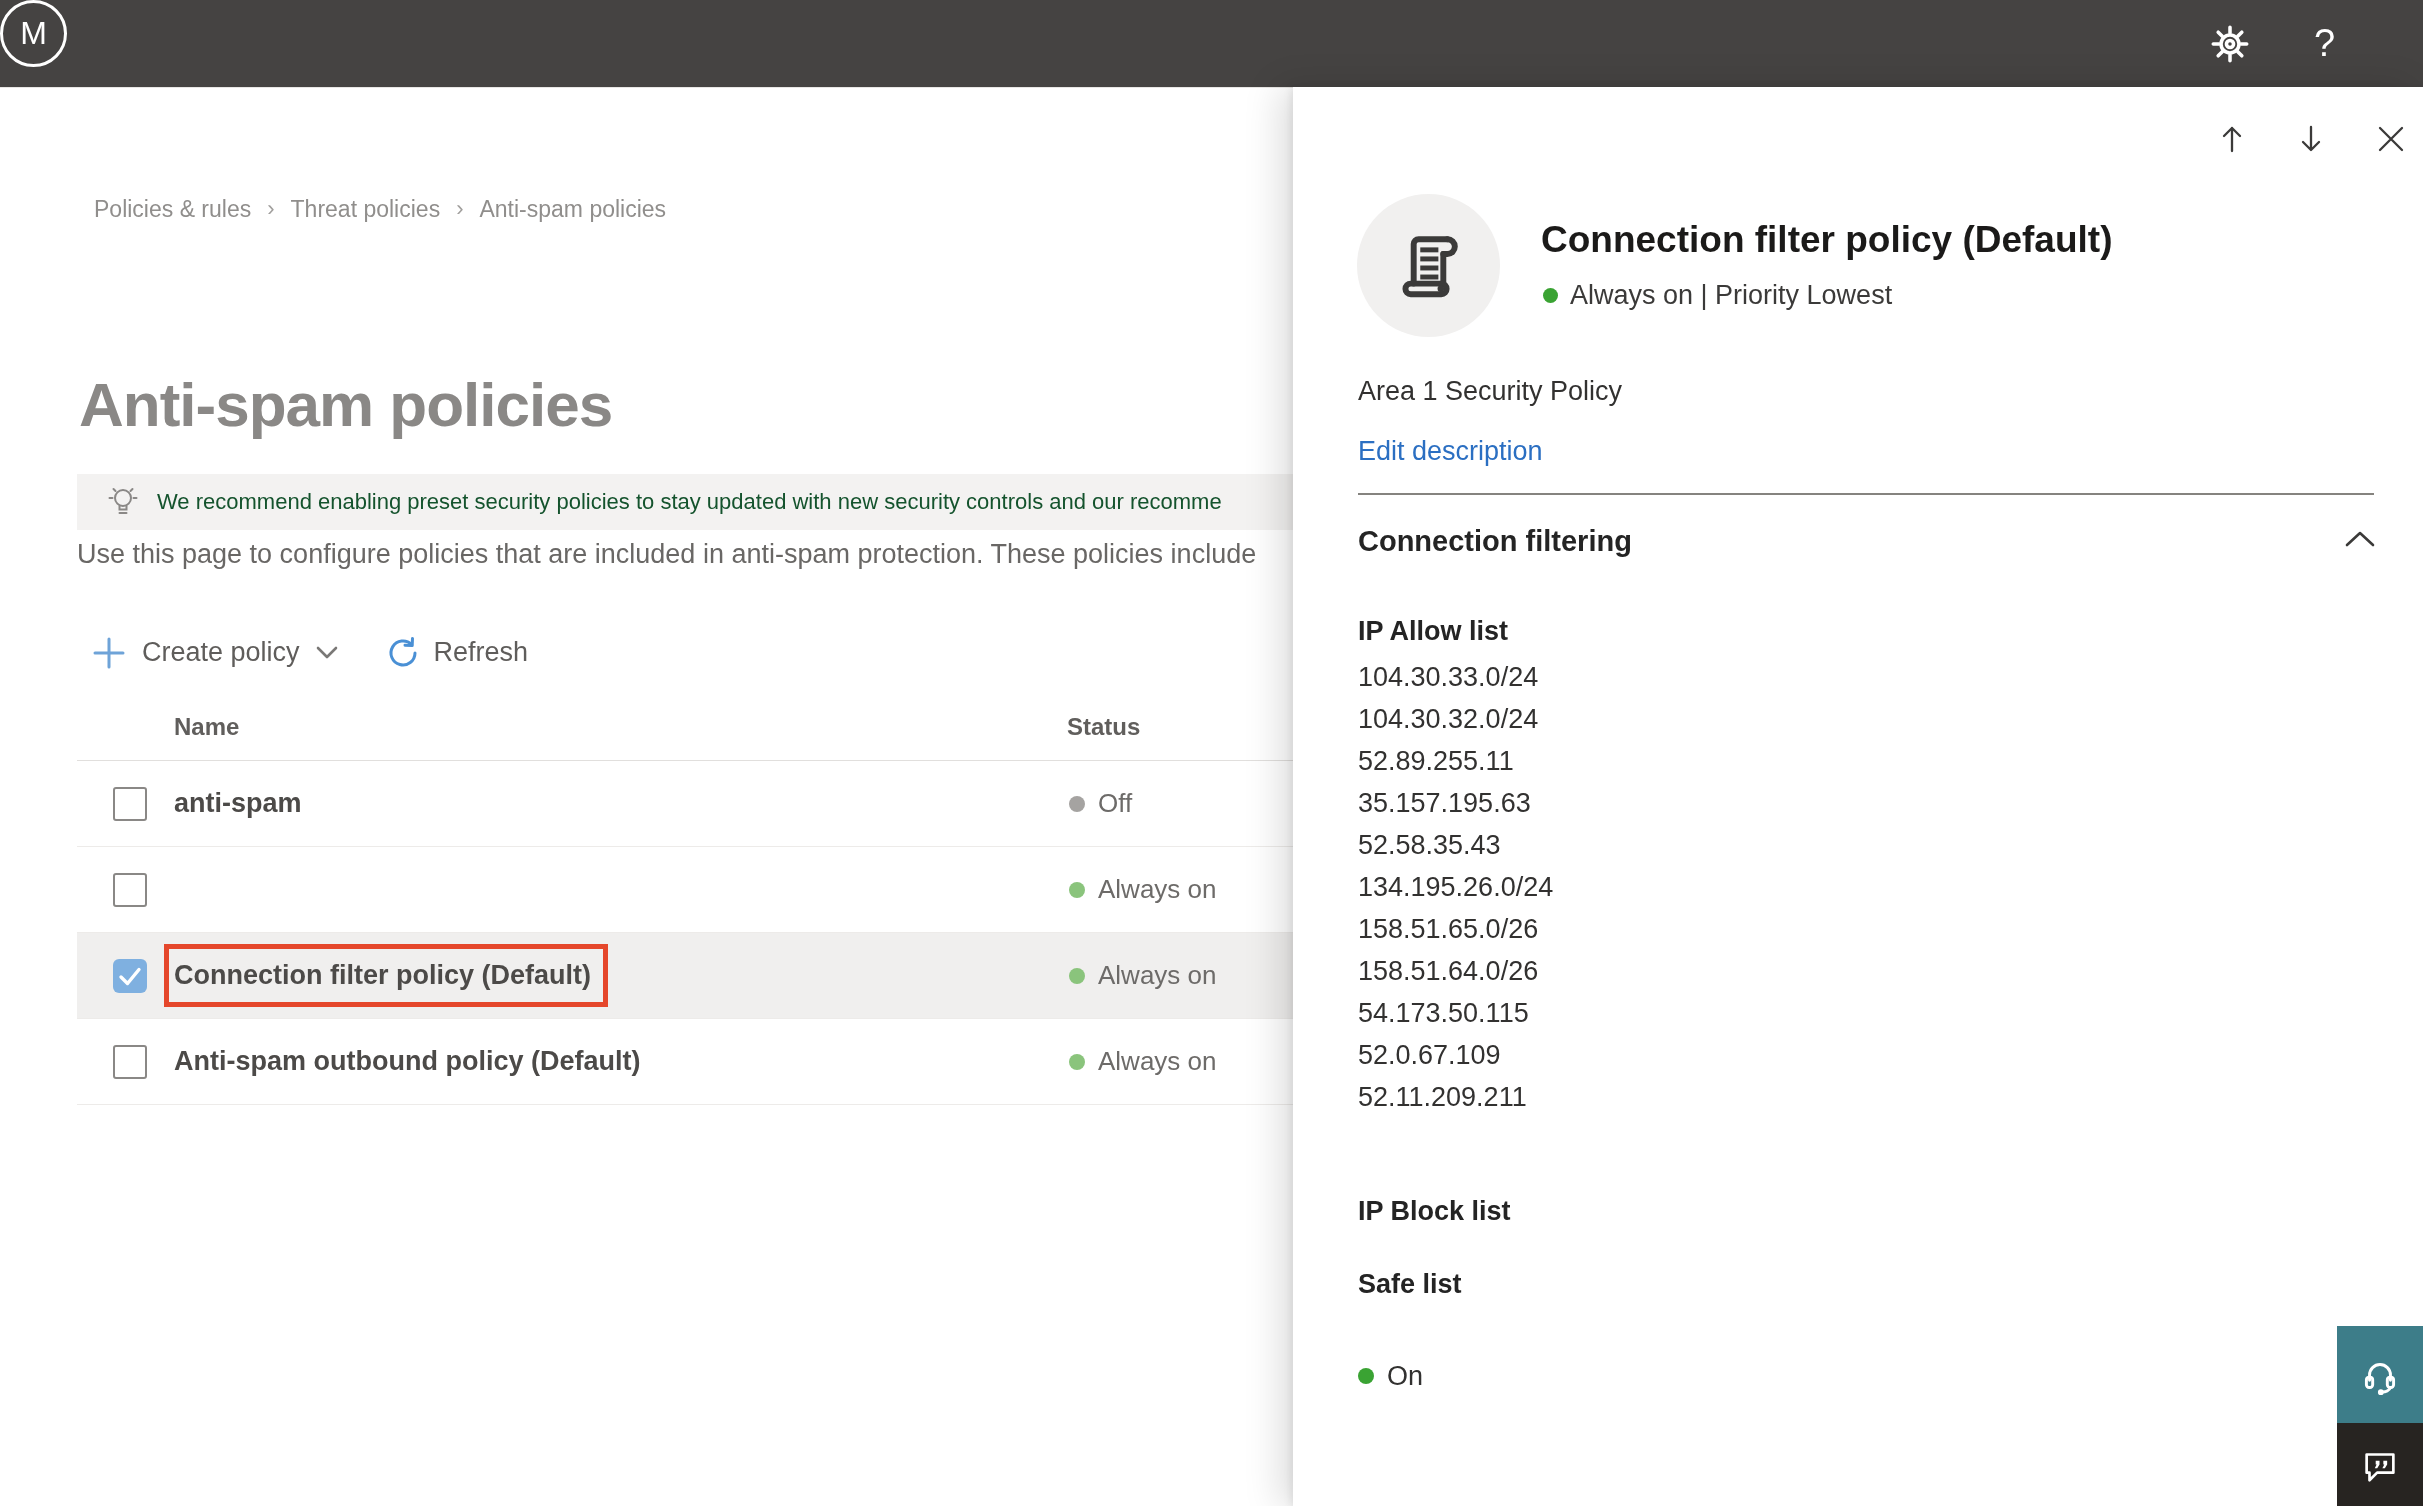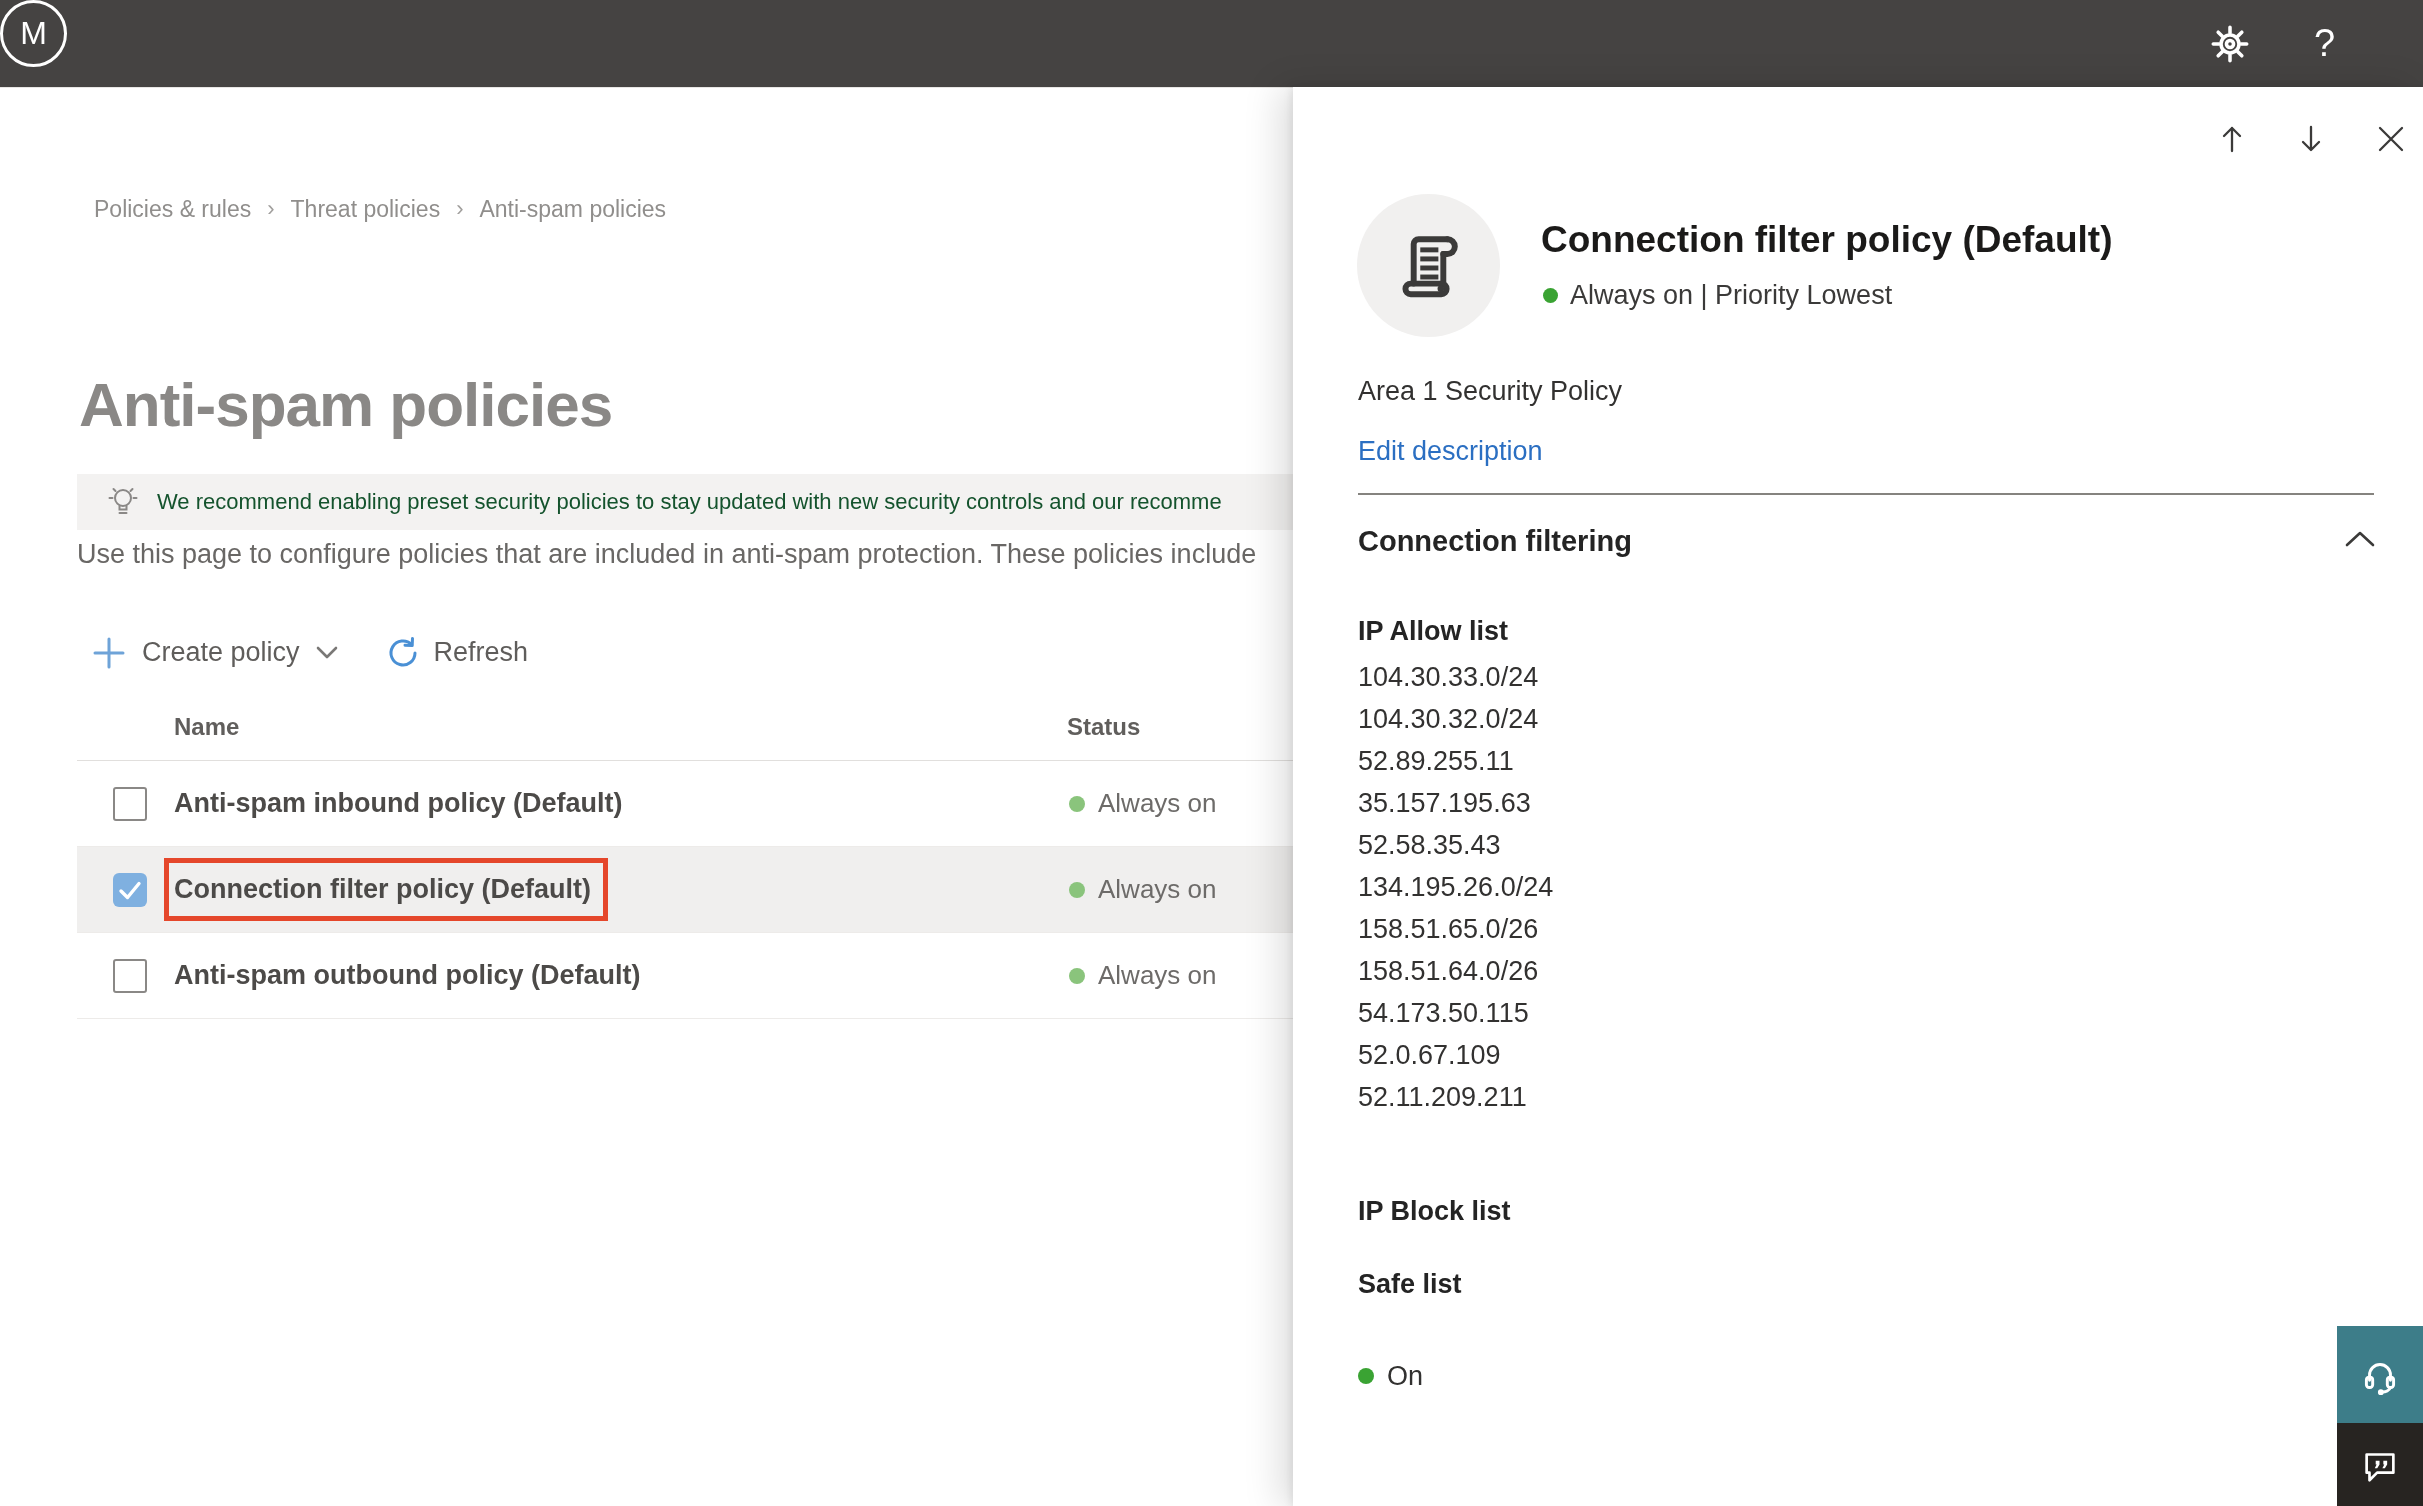--- a/index.html
+++ b/index.html
@@ -135,21 +135,28 @@
 </div>
 
 <div class="ptable">
   <div class="thead">
     <span class="hname">Name</span>
     <span class="hstatus">Status</span>
   </div>
   <div id="policy-rows">
       <div class="trow">
         <span class="cb"></span>
-        <span class="rname">Anti-spam inbound policy (Default)</span>
+        <span class="rname">anti-spam</span>
+        <span class="rstatus">
+          <span class="dot" style="background: rgb(165, 163, 161);"></span>
+          <span>Off</span>
+        </span>
+      </div>
+      <div class="trow">
+        <span class="cb"></span>
         <span class="rstatus">
           <span class="dot" style="background: rgb(138, 196, 124);"></span>
           <span>Always on</span>
         </span>
       </div>
       <div class="trow selected">
         <span class="cb checked">
           <svg viewBox="0 0 34 34">
             <polyline points="8,18 14.5,24.5 26,10.5" fill="none" stroke="#fff" stroke-width="3.4" stroke-linecap="round" stroke-linejoin="round"></polyline>
           </svg>

